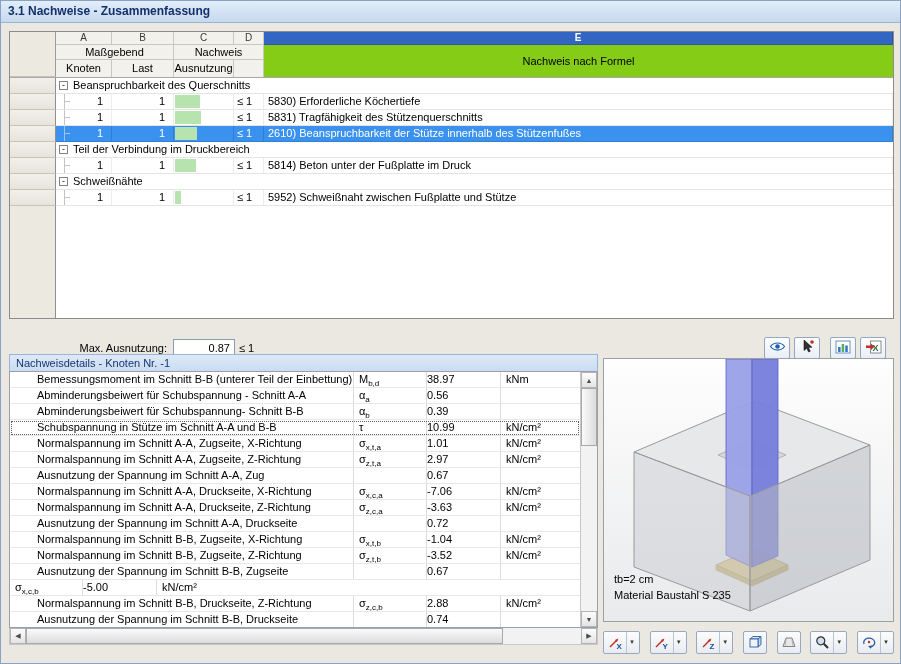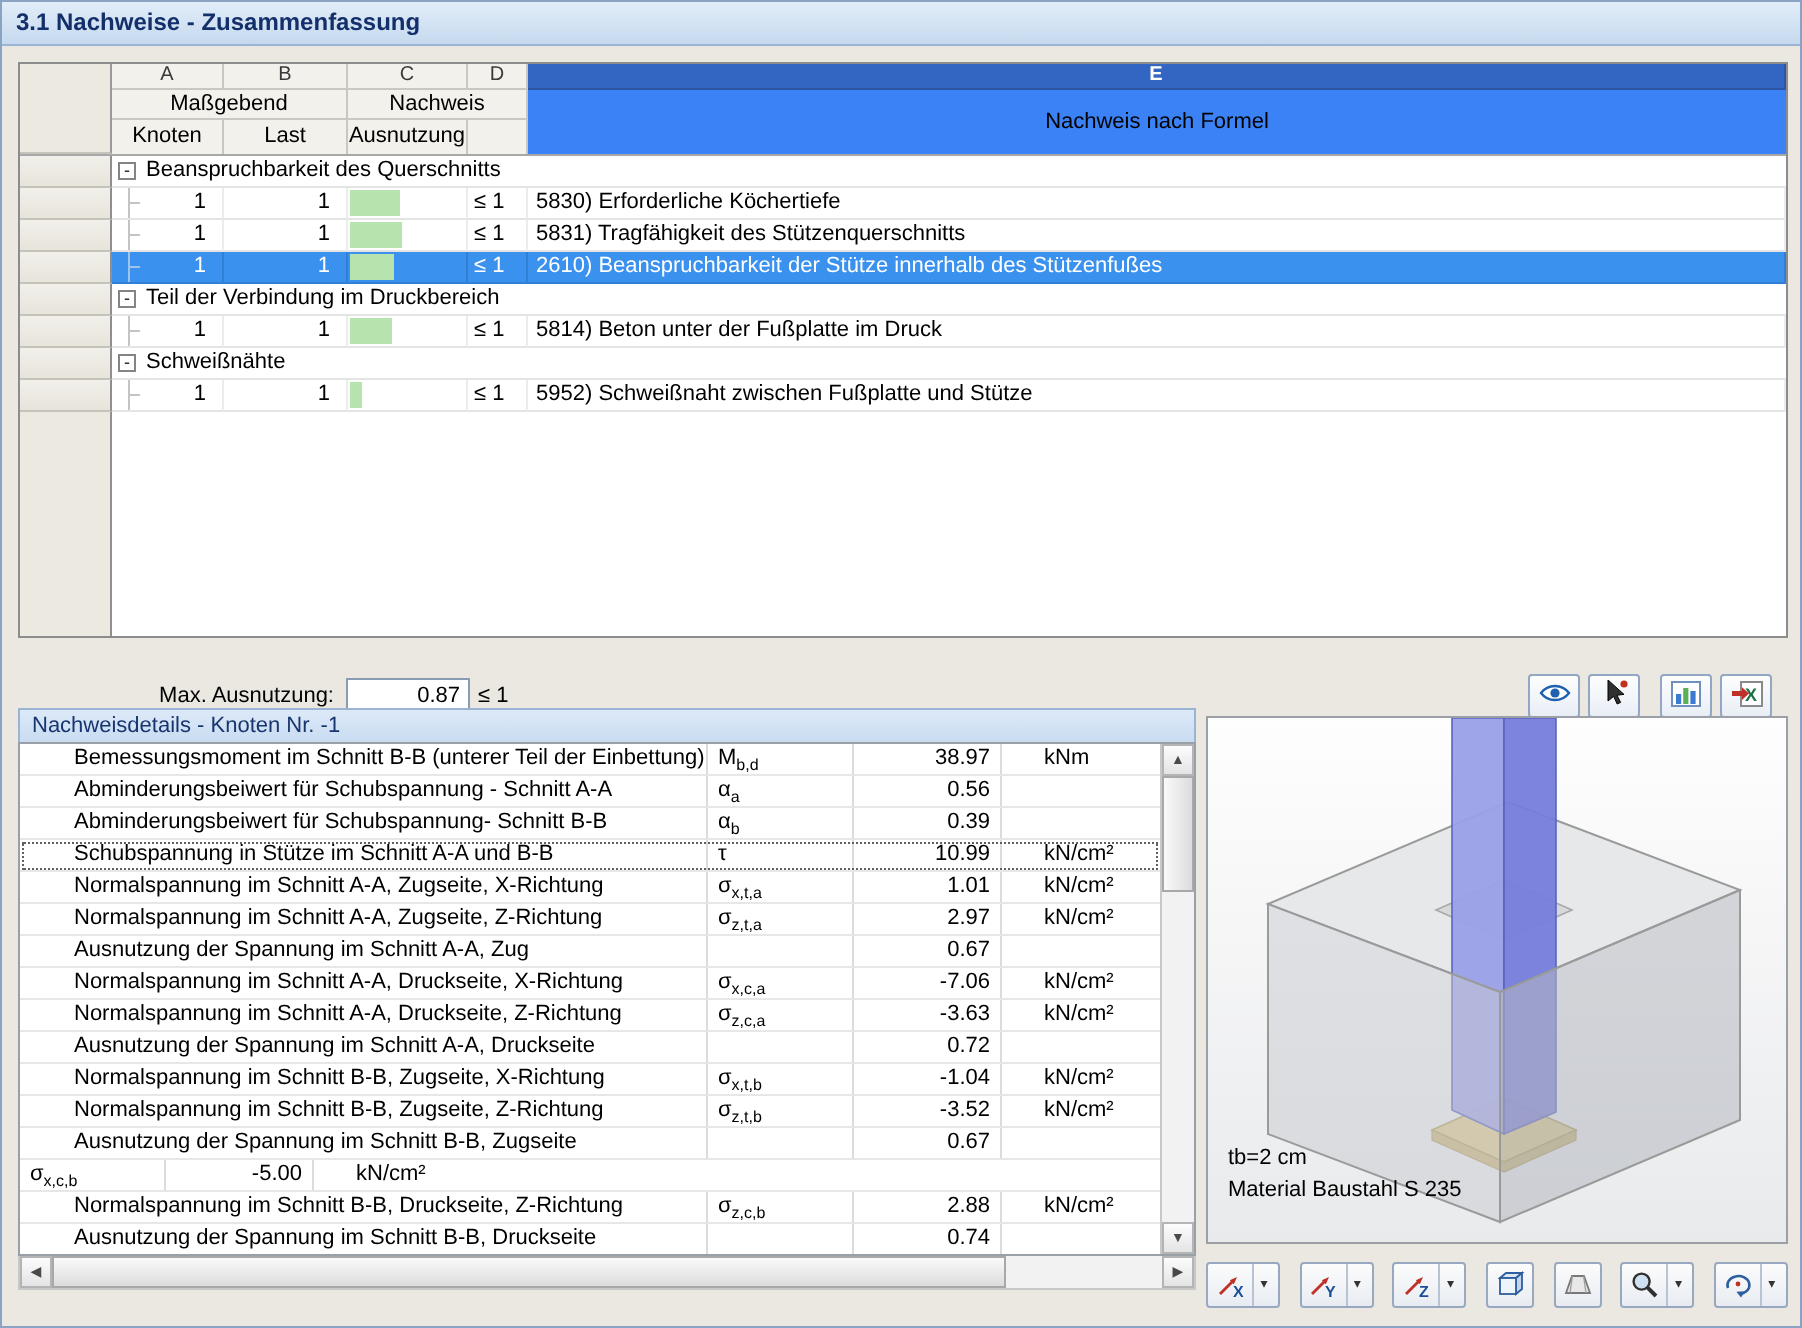--- a/index.html
+++ b/index.html
@@ -17,21 +17,21 @@
   .headcols{flex:1;display:flex;flex-direction:column;}
   .letters{display:flex;height:13px;}
   .lc{background:#f3f1ec;border-right:1px solid #c9c7c1;border-bottom:1px solid #c9c7c1;font-size:10px;text-align:center;line-height:12px;color:#3a3a3a;}
   .lc.sel{background:#3366c2;color:#fff;font-weight:bold;border-color:#2c56a4;}
   .hbottom{display:flex;height:32px;}
   .hleft{width:208px;flex:none;display:flex;flex-direction:column;}
   .hrow1{display:flex;height:15px;}
   .hrow2{display:flex;height:17px;}
   .hg,.hs{background:#f3f1ec;border-right:1px solid #c9c7c1;border-bottom:1px solid #c9c7c1;text-align:center;line-height:14px;}
   .hs{line-height:16px;border-bottom:none;}
-  .hE{flex:1;background:#3b82f6;display:flex;align-items:center;justify-content:center;}
+  .hE{flex:1;background:#84cc16;display:flex;align-items:center;justify-content:center;}
   .w118{width:118px;}.w90{width:90px;}
   .cA{width:56px;flex:none;}.cB{width:62px;flex:none;}.cC{width:60px;flex:none;}.cD{width:30px;flex:none;}.cE{flex:1;}
 
   .tbody{flex:1;display:flex;flex-direction:column;overflow:hidden;}
   .trow{display:flex;height:16px;flex:none;line-height:15px;}
   .rowstub{width:46px;flex:none;background:linear-gradient(#f2f0ea,#e7e4dc);border-right:1px solid #8f8f8f;border-bottom:1px solid #c6c3bb;}
   .cell{border-right:1px solid #ececec;border-bottom:1px solid #e4e4e4;overflow:hidden;white-space:nowrap;}
   .groupcell{flex:1;display:flex;align-items:center;gap:5px;border-bottom:1px solid #e4e4e4;padding-left:3px;}
   .minusbox{width:9px;height:9px;flex:none;border:1px solid #848484;background:#fff;font-size:9px;line-height:7px;text-align:center;color:#222;}
   .cellA{display:flex;align-items:center;}
@@ -65,22 +65,22 @@
   .details{position:absolute;left:8px;top:353px;width:589px;height:291px;display:flex;flex-direction:column;}
   .dheader{height:17px;flex:none;background:linear-gradient(#dde9f8,#c9dcf2);border:1px solid #9ab4d4;border-bottom:none;color:#17356f;line-height:16px;padding-left:6px;}
   .dtable{flex:1;border:1px solid #9aa0a8;background:#fff;display:flex;overflow:hidden;}
   .drows{flex:1;display:flex;flex-direction:column;overflow:hidden;}
   .drow{display:flex;height:16px;flex:none;line-height:15px;border-bottom:1px solid #e7e7e7;}
   .drow.focused{outline:1px dotted #606060;outline-offset:-2px;}
   .dc{overflow:hidden;white-space:nowrap;border-right:1px solid #dcdcdc;}
   .dc.desc{width:344px;flex:none;padding-left:27px;}
   .dc.sym{width:73px;flex:none;padding-left:5px;}
   .dc.sym sub{font-size:8px;}
-  .dc.val{width:74px;flex:none;text-align:right;padding-right:5px;}
-  .dc.unit{flex:1;padding-left:5px;border-right:none;margin-left:16px;}
+  .dc.val{width:74px;flex:none;padding-right:5px;}
+  .dc.unit{flex:1;padding-left:5px;border-right:none;}
   .vscroll{width:17px;flex:none;background:#f2f2f2;border-left:1px solid #c8c8c8;display:flex;flex-direction:column;}
   .sbtn{height:16px;width:100%;background:linear-gradient(#fcfcfc,#e4e4e4);border:1px solid #b4b4b4;font-size:7px;color:#4a4a4a;display:flex;align-items:center;justify-content:center;flex:none;cursor:pointer;}
   .vtrack{flex:1;position:relative;}
   .vthumb{position:absolute;left:0;right:0;top:0;height:58px;background:linear-gradient(90deg,#fafafa,#dcdcdc);border:1px solid #a8a8a8;}
   .hscroll{height:17px;flex:none;background:#f2f2f2;border:1px solid #c8c8c8;border-top:none;display:flex;}
   .hscroll .sbtn{width:16px;height:100%;}
   .htrack{flex:1;position:relative;}
   .hthumb{position:absolute;top:0;bottom:0;left:0;width:86%;background:linear-gradient(#fafafa,#dcdcdc);border:1px solid #a8a8a8;}
 
   

